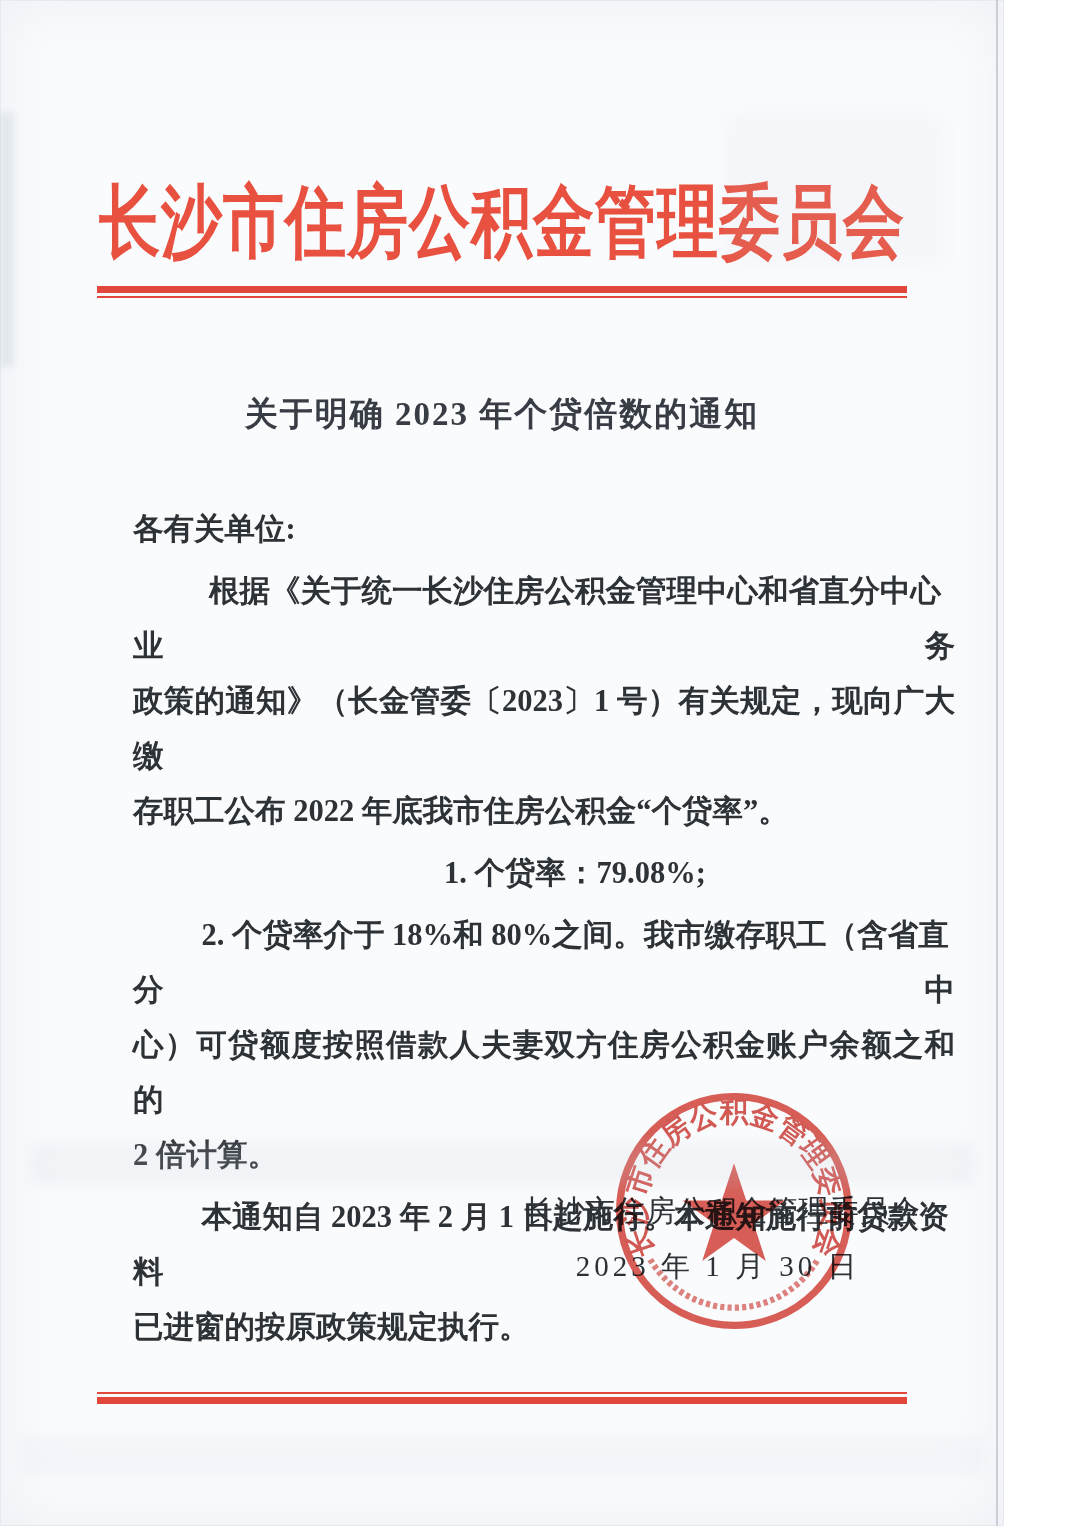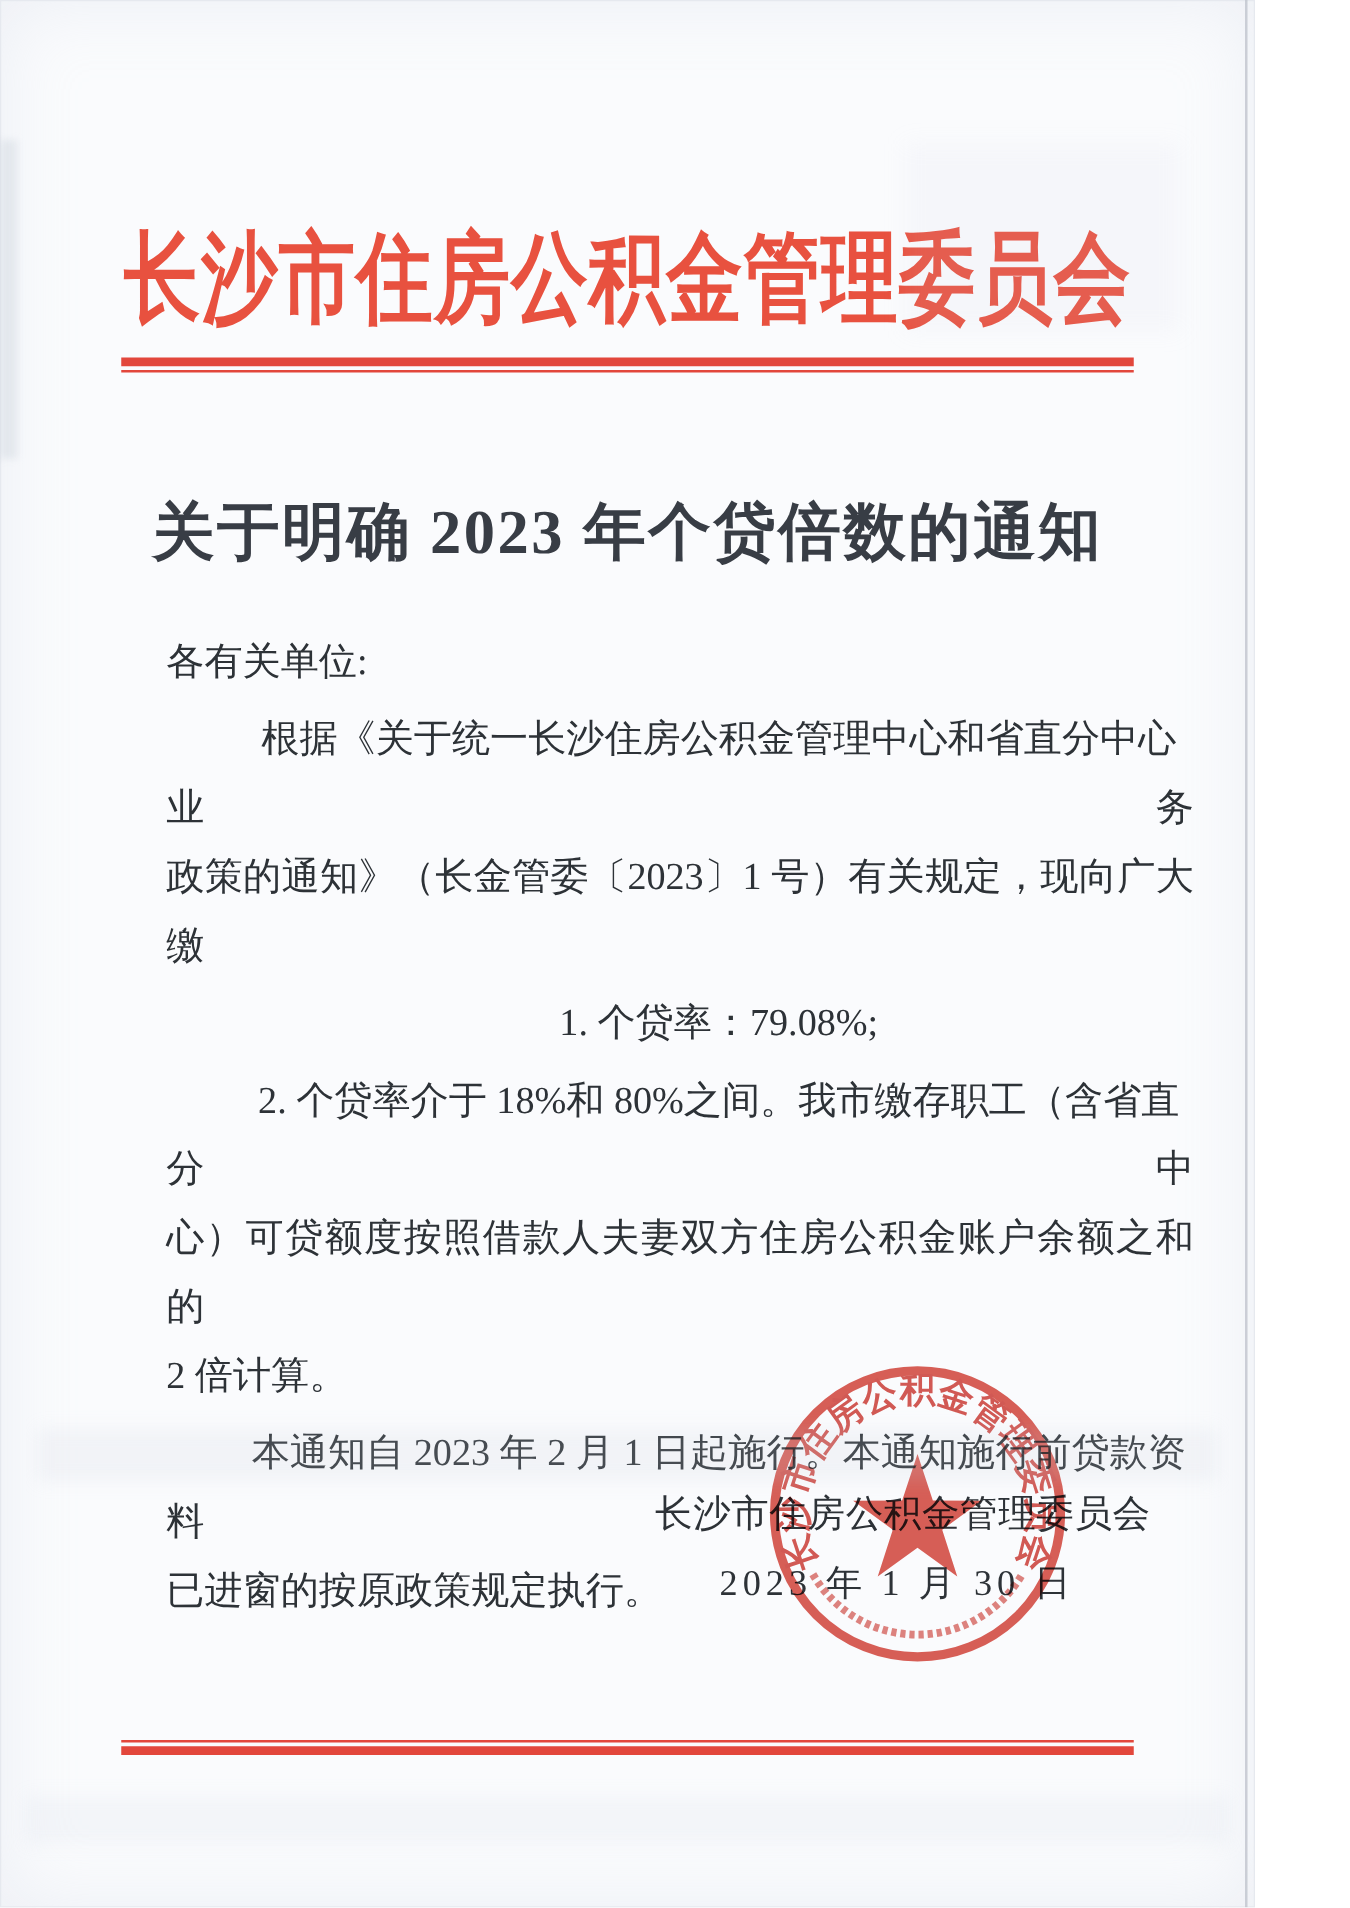--- a/index.html
+++ b/index.html
@@ -41,33 +41,33 @@
     top: 1392px;
     border-top: 2px solid #e2473c;
     border-bottom: 7px solid #e2473c;
     height: 3px;
   }
   
   .doc-title {
     position: absolute; top: 392px; left: 0; width: 100%;
     text-align: center;
     color: #383d45;
-    font-size: 50px;
+    font-size: 33px;
     font-weight: bold;
     letter-spacing: 2px;
     white-space: nowrap;
   }
   
   .doc-body {
     position: absolute; left: 133px; top: 502px; width: 822px;
     color: #2d3237;
     font-size: 30.5px;
     line-height: 55px;
   }
-  .para { margin: 0 0 7px 0; }
+  .para { margin: 0 0 7px 0; font-weight: bold; }
   .line { white-space: nowrap; }
   .line.justify {
     white-space: normal;
     text-align: justify;
     text-align-last: justify;
   }
   .line.indent { text-indent: 62px; text-align: center; }
   
   .signoff-org {
     position: absolute; left: 524px; top: 1191px; width: 380px;
@@ -122,20 +122,21 @@
 
   <div class="doc-title">关于明确 2023 年个贷倍数的通知</div>
 
   <div class="doc-body">
       <div class="para">
         <div class="line">各有关单位:</div>
       </div>
       <div class="para">
         <div class="line indent justify">根据《关于统一长沙住房公积金管理中心和省直分中心业务</div>
         <div class="line justify">政策的通知》（长金管委〔2023〕1 号）有关规定，现向广大缴</div>
+        <div class="line">存职工公布 2022 年底我市住房公积金“个贷率”。</div>
       </div>
       <div class="para">
         <div class="line indent">1. 个贷率：79.08%;</div>
       </div>
       <div class="para">
         <div class="line indent justify">2. 个贷率介于 18%和 80%之间。我市缴存职工（含省直分中</div>
         <div class="line justify">心）可贷额度按照借款人夫妻双方住房公积金账户余额之和的</div>
         <div class="line">2 倍计算。</div>
       </div>
       <div class="para">

